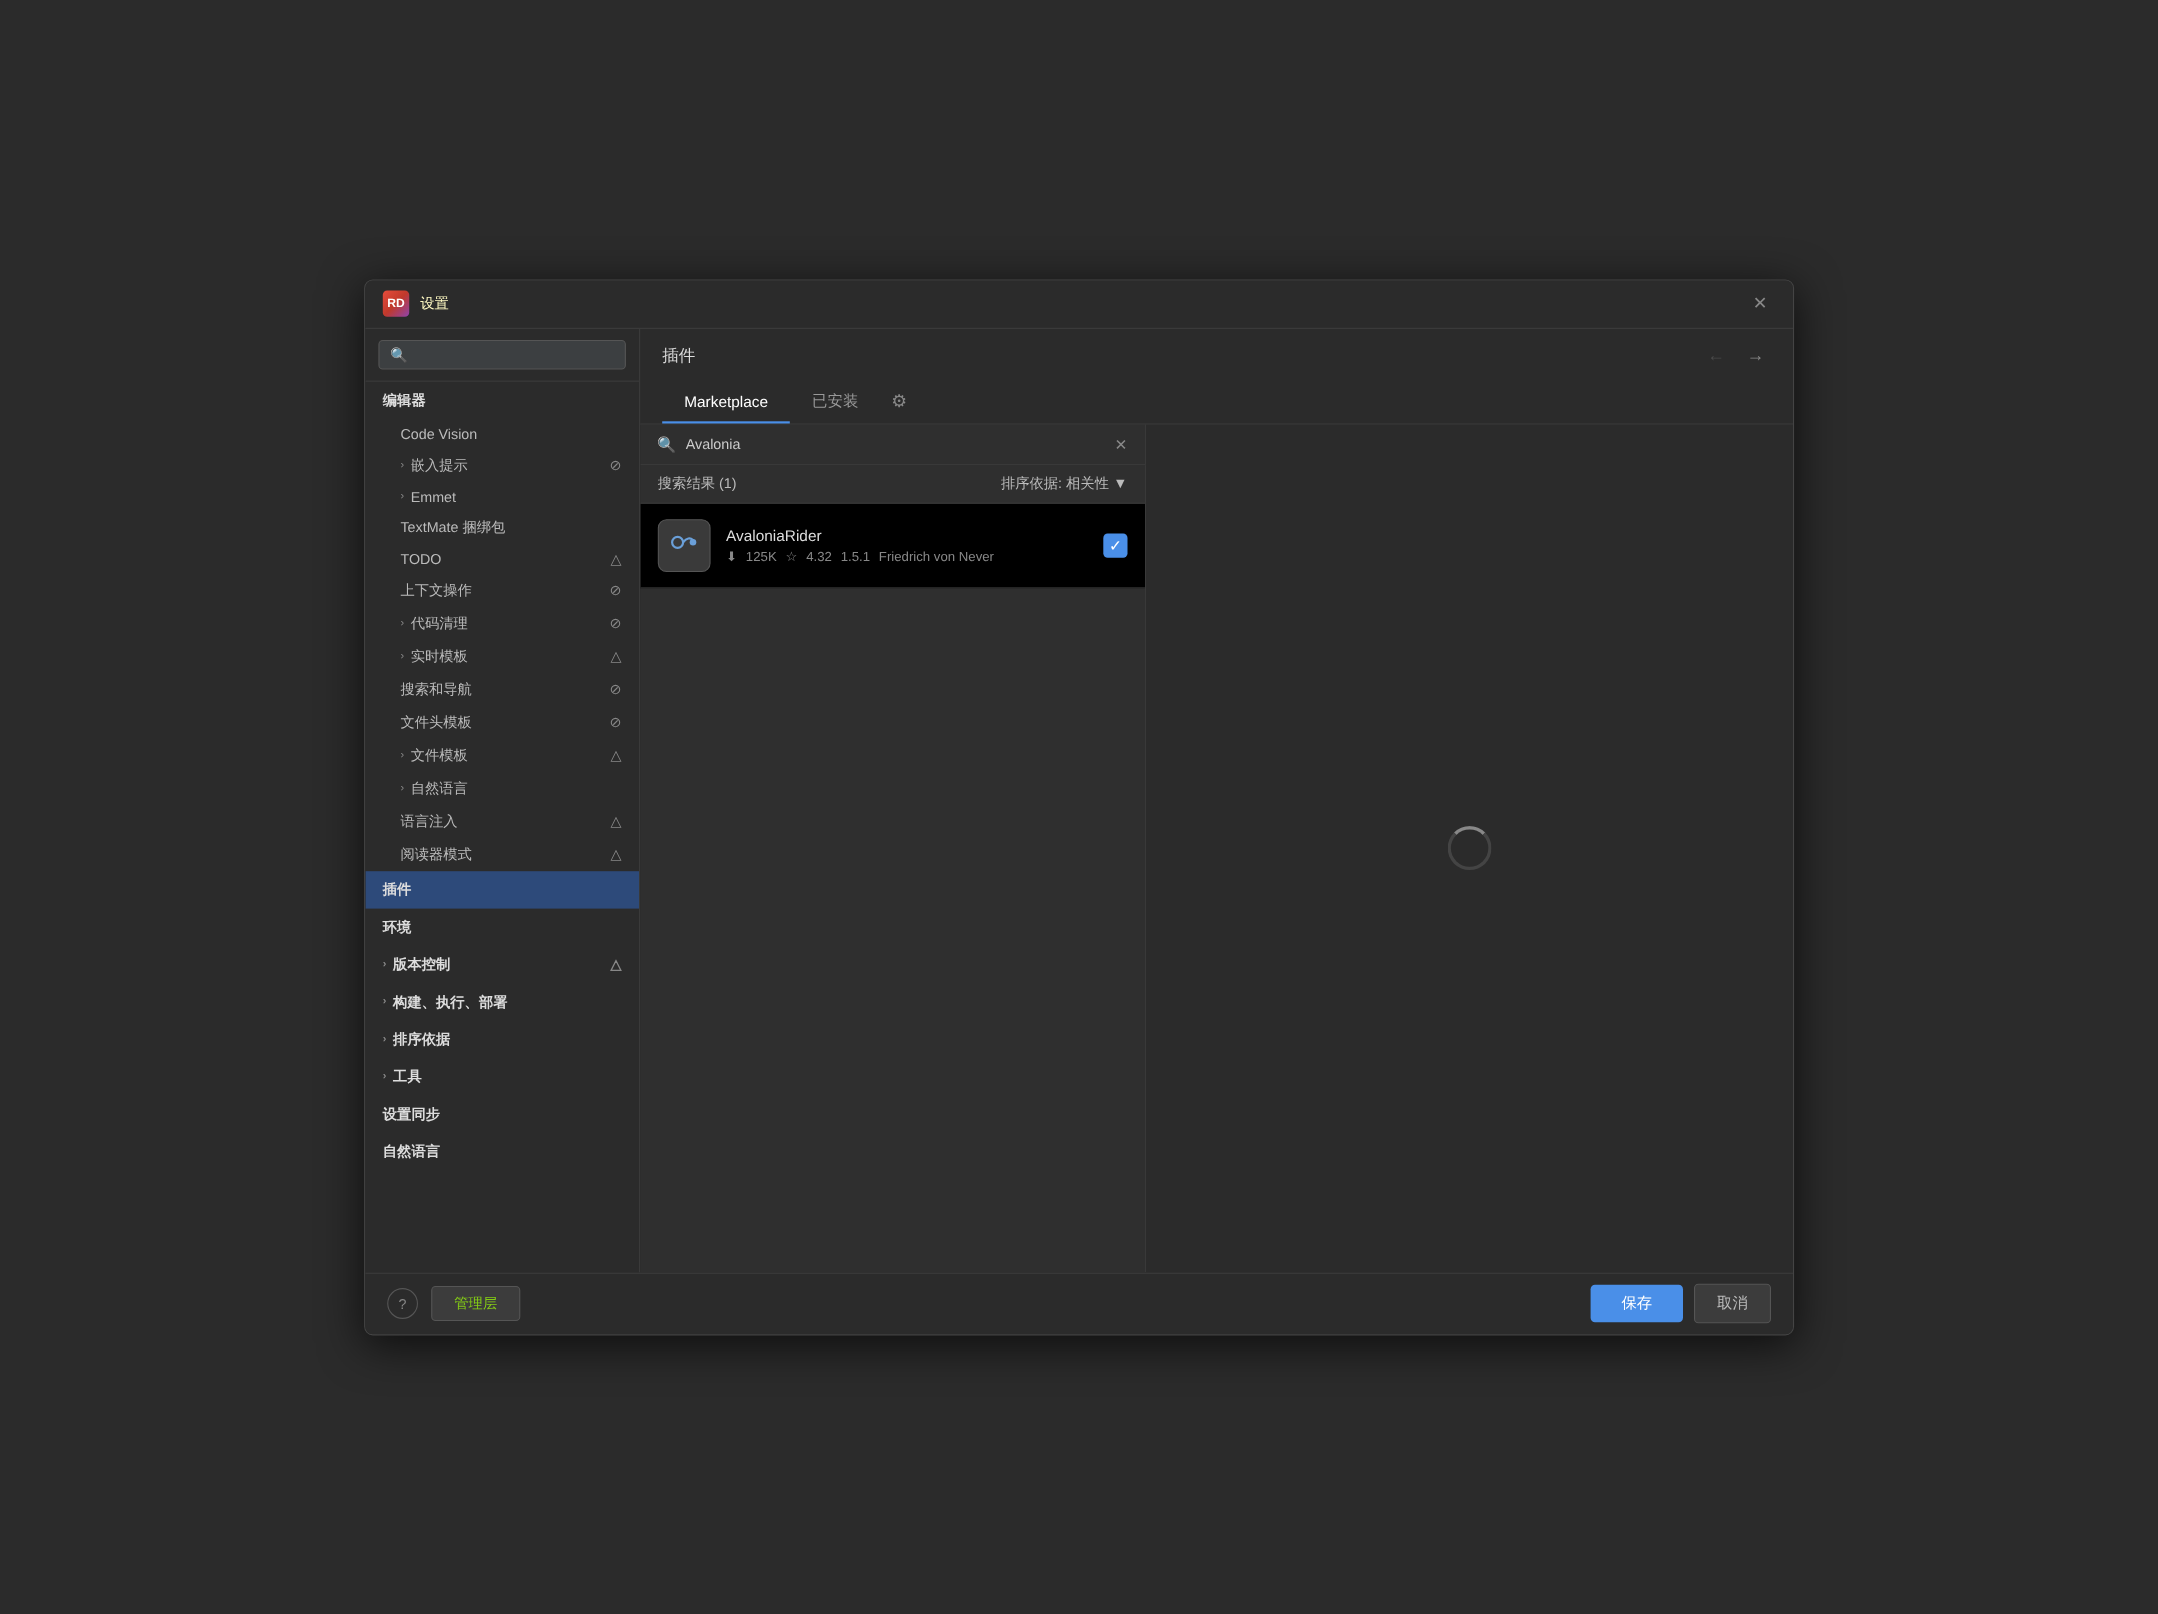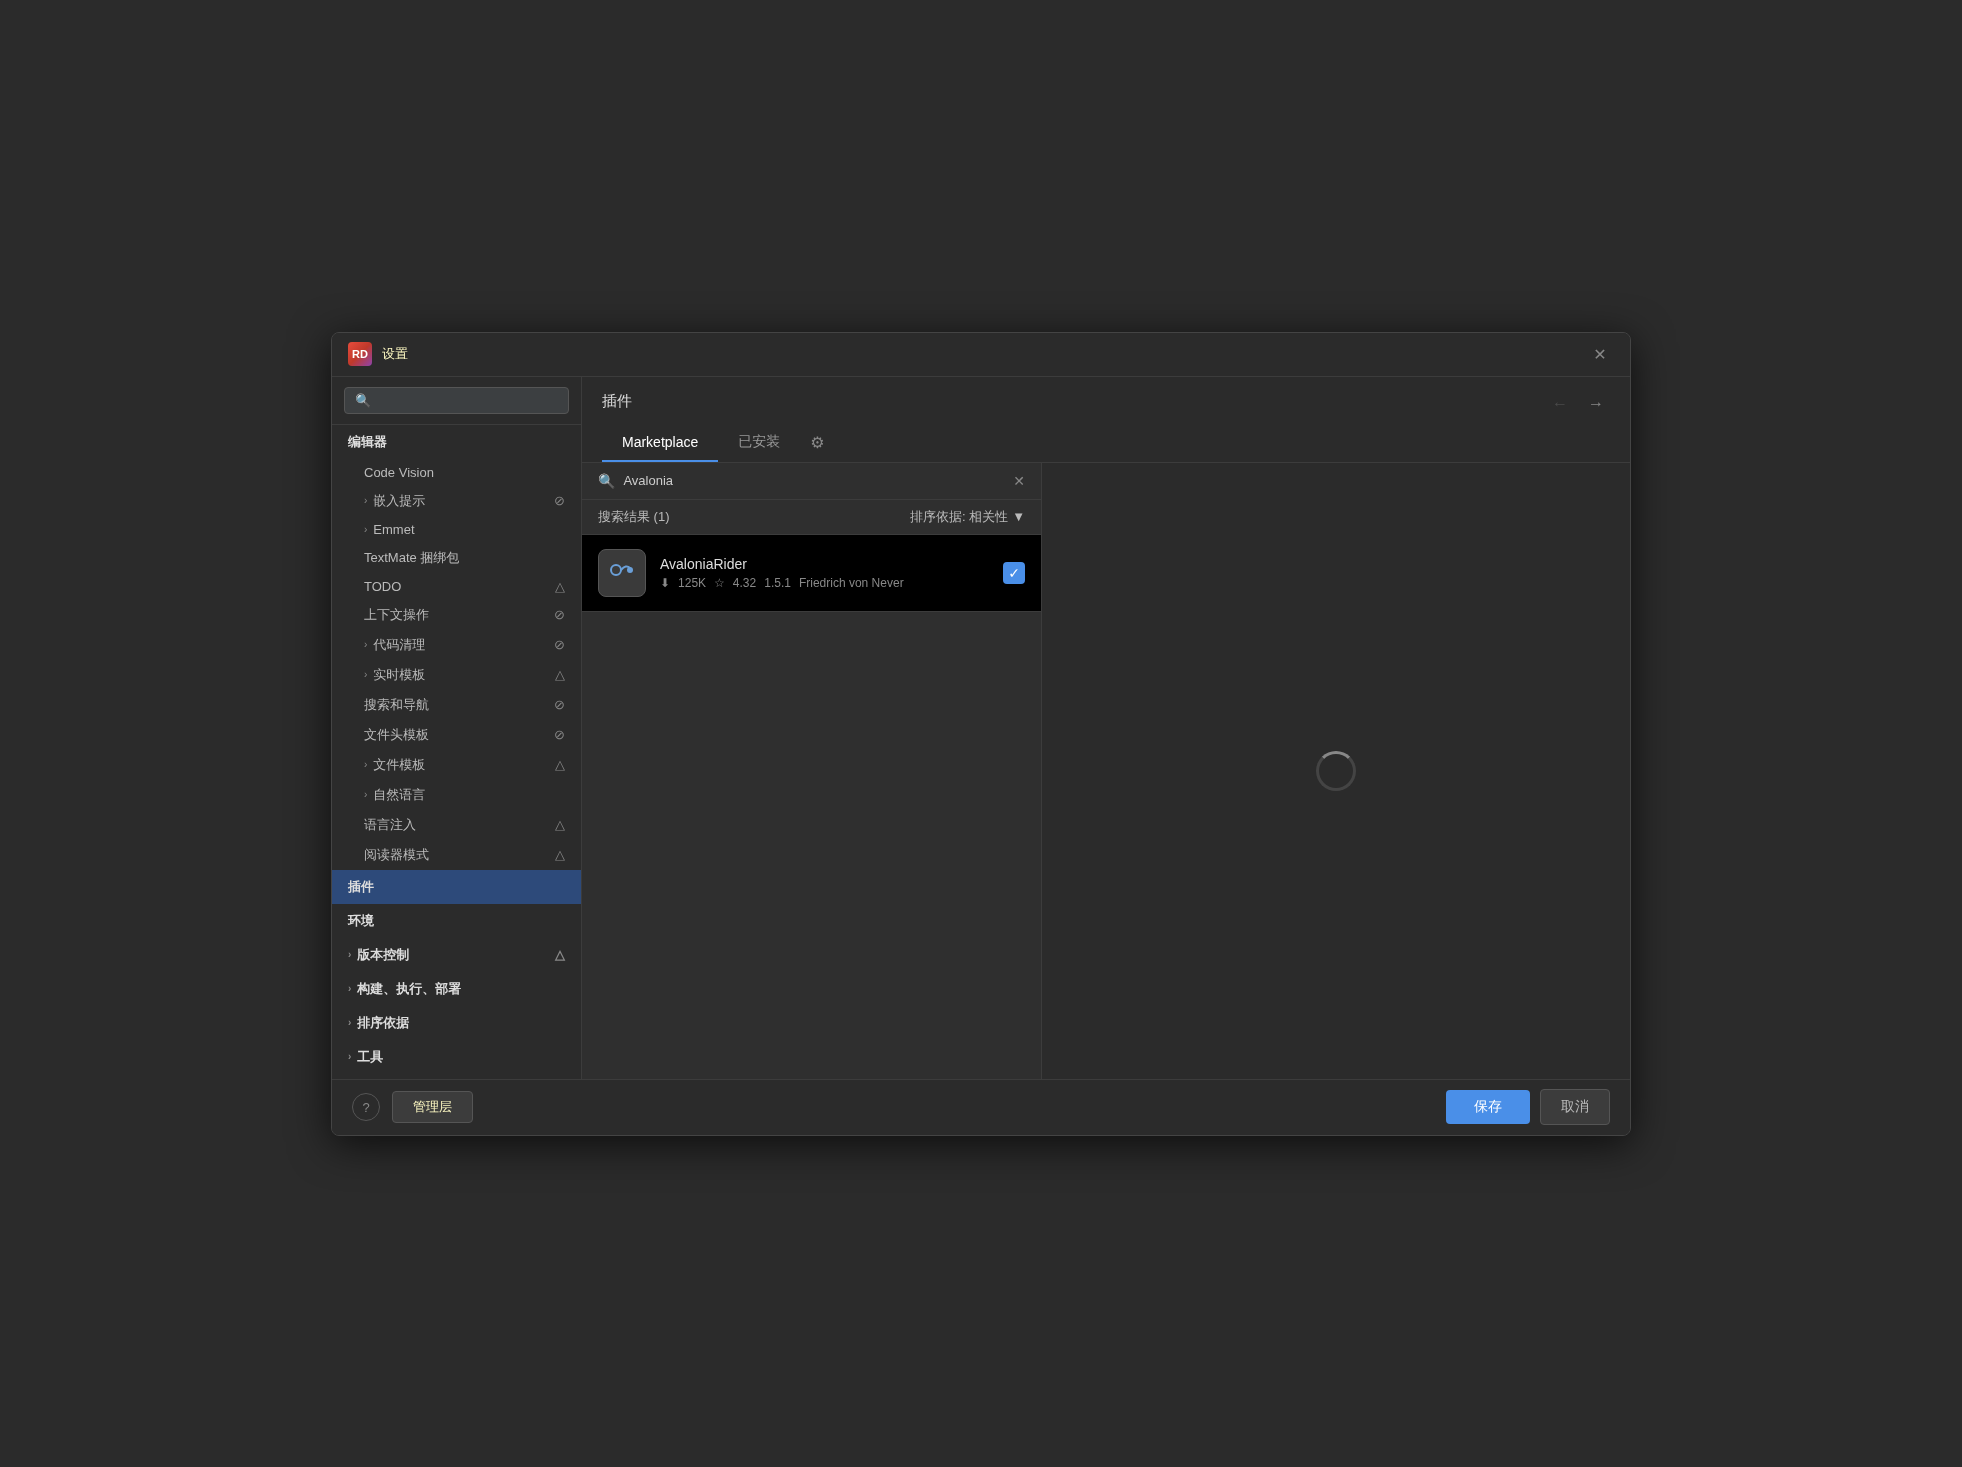--- a/index.html
+++ b/index.html
@@ -8,21 +8,21 @@
       font-family: "Microsoft YaHei", "PingFang SC", sans-serif;
       font-size: 14px;
       color: #ccc;
       display: flex;
       align-items: center;
       justify-content: center;
       min-height: 100vh;
     }
     .dialog {
       width: 1300px;
-      height: 804px;
+      height: 960px;
       background: #2b2b2b;
       border: 1px solid #444;
       border-radius: 8px;
       display: flex;
       flex-direction: column;
       overflow: hidden;
       box-shadow: 0 8px 40px rgba(0,0,0,0.7);
     }
     
     .title-bar {
@@ -329,21 +329,21 @@
       color: #888;
       font-size: 13px;
       cursor: pointer;
     }
     .manage-btn {
       margin-left: 12px;
       padding: 6px 20px;
       background: #3c3c3c;
       border: 1px solid #555;
       border-radius: 4px;
-      color: #fef9c3;
+      color: #84cc16;
       font-size: 13px;
       cursor: pointer;
     }
     .spacer { flex: 1; }
     .save-btn {
       padding: 8px 28px;
       background: #4a8fe8;
       border: none;
       border-radius: 4px;
       color: #fff;

